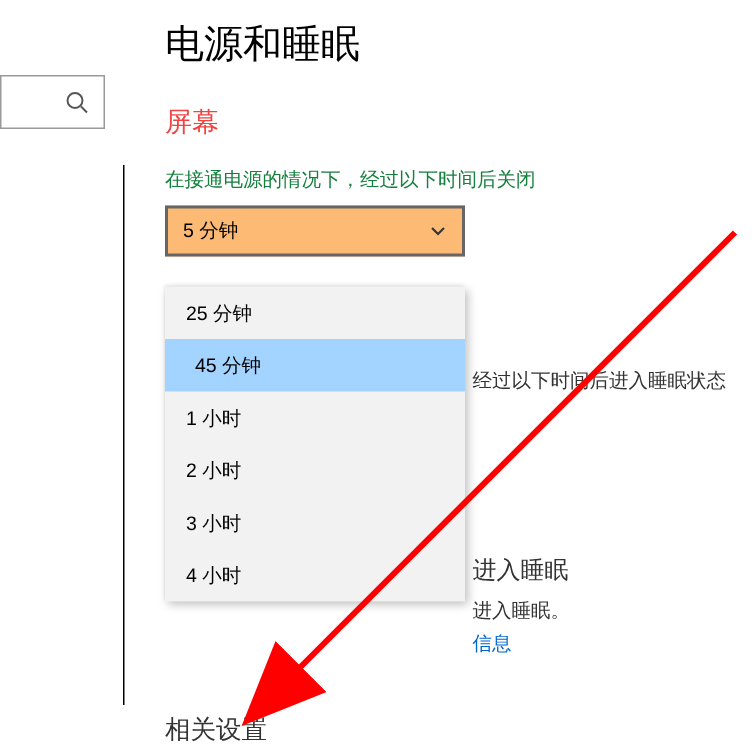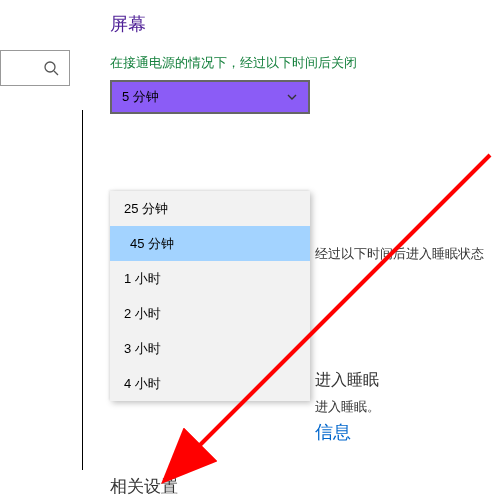--- a/index.html
+++ b/index.html
@@ -43,38 +43,38 @@
     right: 4px;
   }
   .page-title {
     font-size: 26px;
     font-weight: 500;
     color: #000;
     margin-bottom: 22px;
   }
   .section-title {
     font-size: 18px;
-    color: #4c1d95;
+    color: #ef4444;
     margin-bottom: 18px;
   }
   .sub-label {
     font-size: 13px;
     color: #15803d;
     margin-bottom: 8px;
   }
   .select-box {
     width: 200px;
     height: 34px;
     border: 2px solid #666;
     display: flex;
     align-items: center;
     justify-content: space-between;
     padding: 0 10px;
     font-size: 13px;
-    background: #8b5cf6;
+    background: #fdba74;
     cursor: default;
     gap: 40px;
   }
   .chevron svg { width: 12px; height: 12px; display:block; }
   .dropdown {
     position: absolute;
     left: 110px;
     top: 191px;
     width: 200px;
     background: #f2f2f2;
@@ -111,21 +111,21 @@
     position: absolute;
     left: 315px;
     top: 398px;
     font-size: 13px;
     color: #333;
   }
   .behind4 {
     position: absolute;
     left: 315px;
     top: 420px;
-    font-size: 18px;
+    font-size: 13px;
     color: #0066cc;
   }
   .related {
     position: absolute;
     left: 110px;
     top: 475px;
     font-size: 17px;
     color: #333;
   }
   .arrow-svg {
@@ -145,20 +145,21 @@
       <svg viewBox="0 0 16 16">
           <circle cx="7" cy="7" r="5" fill="none" stroke="#555" stroke-width="1.3"></circle>
           <line x1="11" y1="11" x2="15" y2="15" stroke="#555" stroke-width="1.3"></line>
         </svg>
     </span>
   </div>
   <div class="vline"></div>
 </div>
 
 <div class="main">
+  <div class="page-title">电源和睡眠</div>
   <div class="section-title">屏幕</div>
   <div class="sub-label">在接通电源的情况下，经过以下时间后关闭</div>
   <div class="select-box">
     <span>5 分钟</span>
     <span class="chevron">
       <svg viewBox="0 0 12 12">
           <polyline points="2,4 6,8 10,4" fill="none" stroke="#333" stroke-width="1.4"></polyline>
         </svg>
     </span>
   </div>

